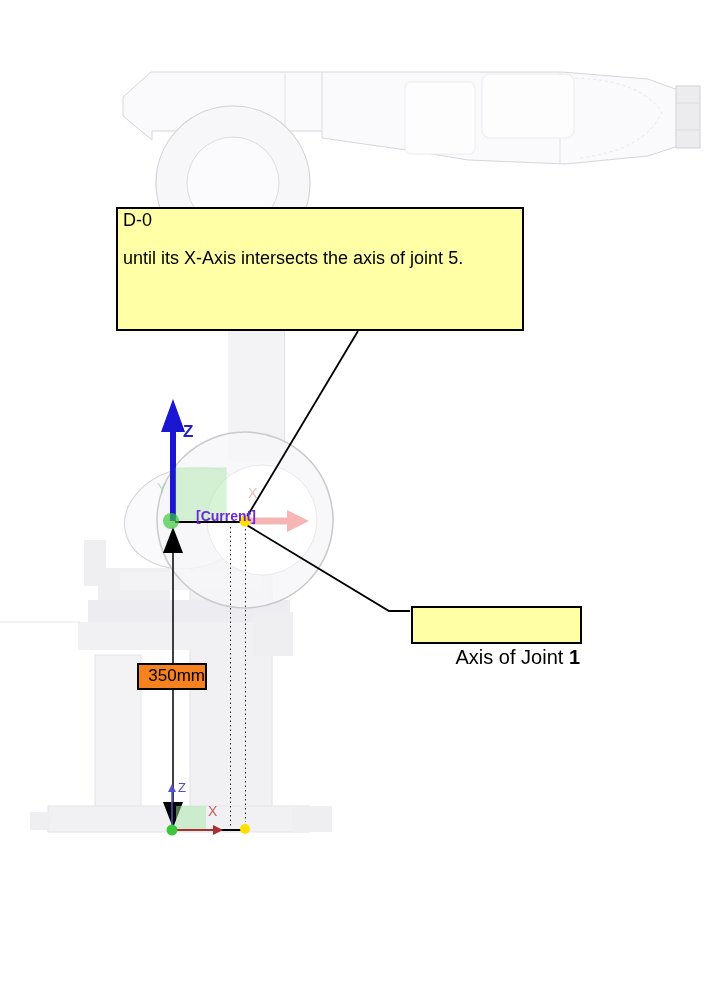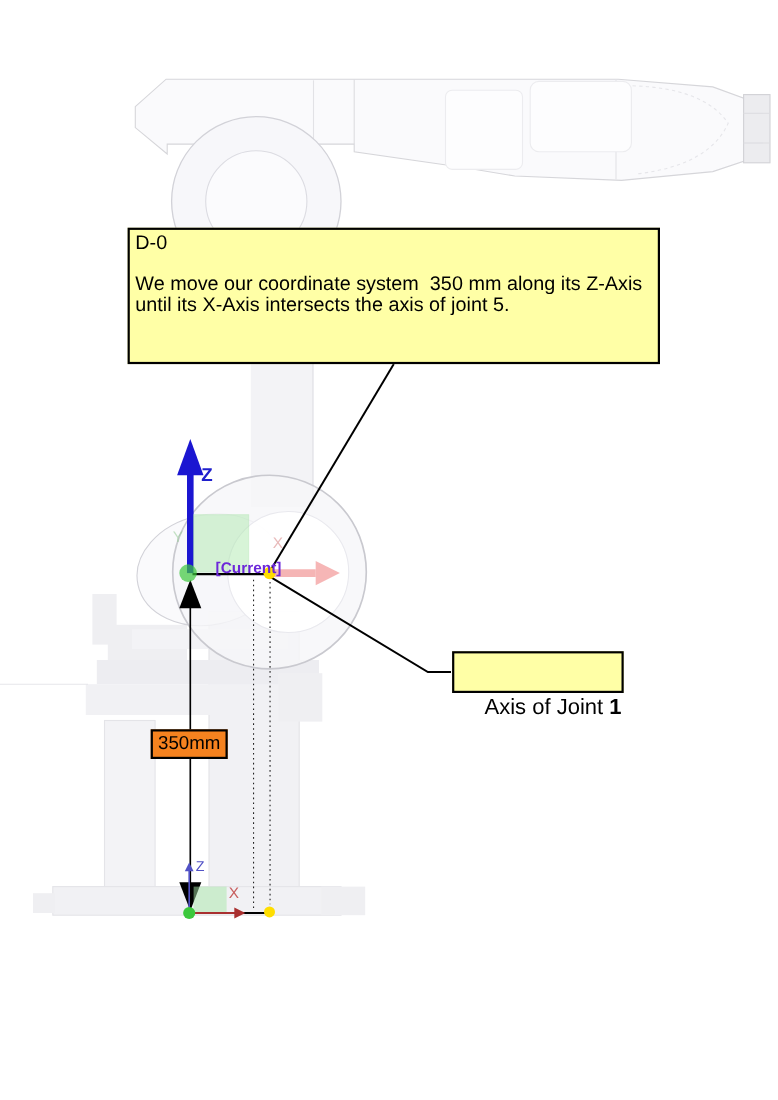--- a/index.html
+++ b/index.html
@@ -3,37 +3,37 @@
 <meta charset="utf-8">
 <style>
   html,body { margin:0; padding:0; background:#ffffff; }
   .canvas {
     position:relative; width:707px; height:1000px; background:#ffffff;
     overflow:hidden; font-family:"Liberation Sans", sans-serif; color:#000;
   }
   svg.layer { position:absolute; left:0; top:0; z-index:0; }
 
   .callout {
-    position:absolute; left:116px; top:207px; width:484px; height:124px;
+    position:absolute; left:116px; top:207px; width:408px; height:124px;
     border:2px solid #000; box-sizing:border-box; padding:2px 5px;
     font-size:18px; line-height:19px; z-index:2;
   }
   .callout .body-line { white-space:pre; }
   .callout .gap { height:19px; }
 
   .joint-label {
-    position:absolute; left:411px; top:592px; width:156px; height:38px;
+    position:absolute; left:411px; top:606px; width:171px; height:38px;
     border:2px solid #000; box-sizing:border-box; text-align:right;
     font-size:20px; line-height:33px; z-index:2; white-space:pre;
   }
   .joint-label b { font-weight:bold; }
 
   .measure-label {
     position:absolute; left:137px; top:663px; width:70px; height:27px;
-    border:2px solid #000; box-sizing:border-box; text-align:center;
+    border:2px solid #000; box-sizing:border-box; text-align:right;
     font-size:17px; line-height:22px; z-index:2;
   }
 
   .lbl { position:absolute; z-index:1; }
   .lbl-z-upper { left:183px; top:422px; color:#2020CC; font-weight:bold; font-size:17px; }
   .lbl-current { left:196px; top:508px; color:#6d28d9; font-size:14px;font-weight:bold; }
   .lbl-x-faint { left:248px; top:485px; color:rgba(214,130,130,0.55); font-size:14px; }
   .lbl-y-faint { left:157px; top:480px; color:rgba(140,200,140,0.5); font-size:14px; }
   .lbl-z-lower { left:178px; top:780px; color:#5252C6; font-size:13px; }
   .lbl-x-lower { left:208px; top:803px; color:#C86060; font-size:14px; }
@@ -122,21 +122,20 @@
   <div class="lbl lbl-z-upper">Z</div>
   <div class="lbl lbl-y-faint">Y</div>
   <div class="lbl lbl-x-faint">X</div>
   <div class="lbl lbl-current">[Current]</div>
   <div class="lbl lbl-z-lower">Z</div>
   <div class="lbl lbl-x-lower">X</div>
 
   <div class="callout" style="background-color: rgb(255, 255, 166);">
     <div>D-0</div>
     <div class="gap"></div>
-    <div class="body-line">We move our coordinate system  350 mm along its Z-Axis</div>
     <div class="body-line">until its X-Axis intersects the axis of joint 5.</div>
     <div class="gap"></div>
   </div>
 
   <div class="joint-label" style="background-color: rgb(255, 255, 166);">
     <span>Axis of Joint </span><b>1</b>
   </div>
 
   <div class="measure-label" style="background-color: rgb(245, 130, 31);">350mm</div>
 

